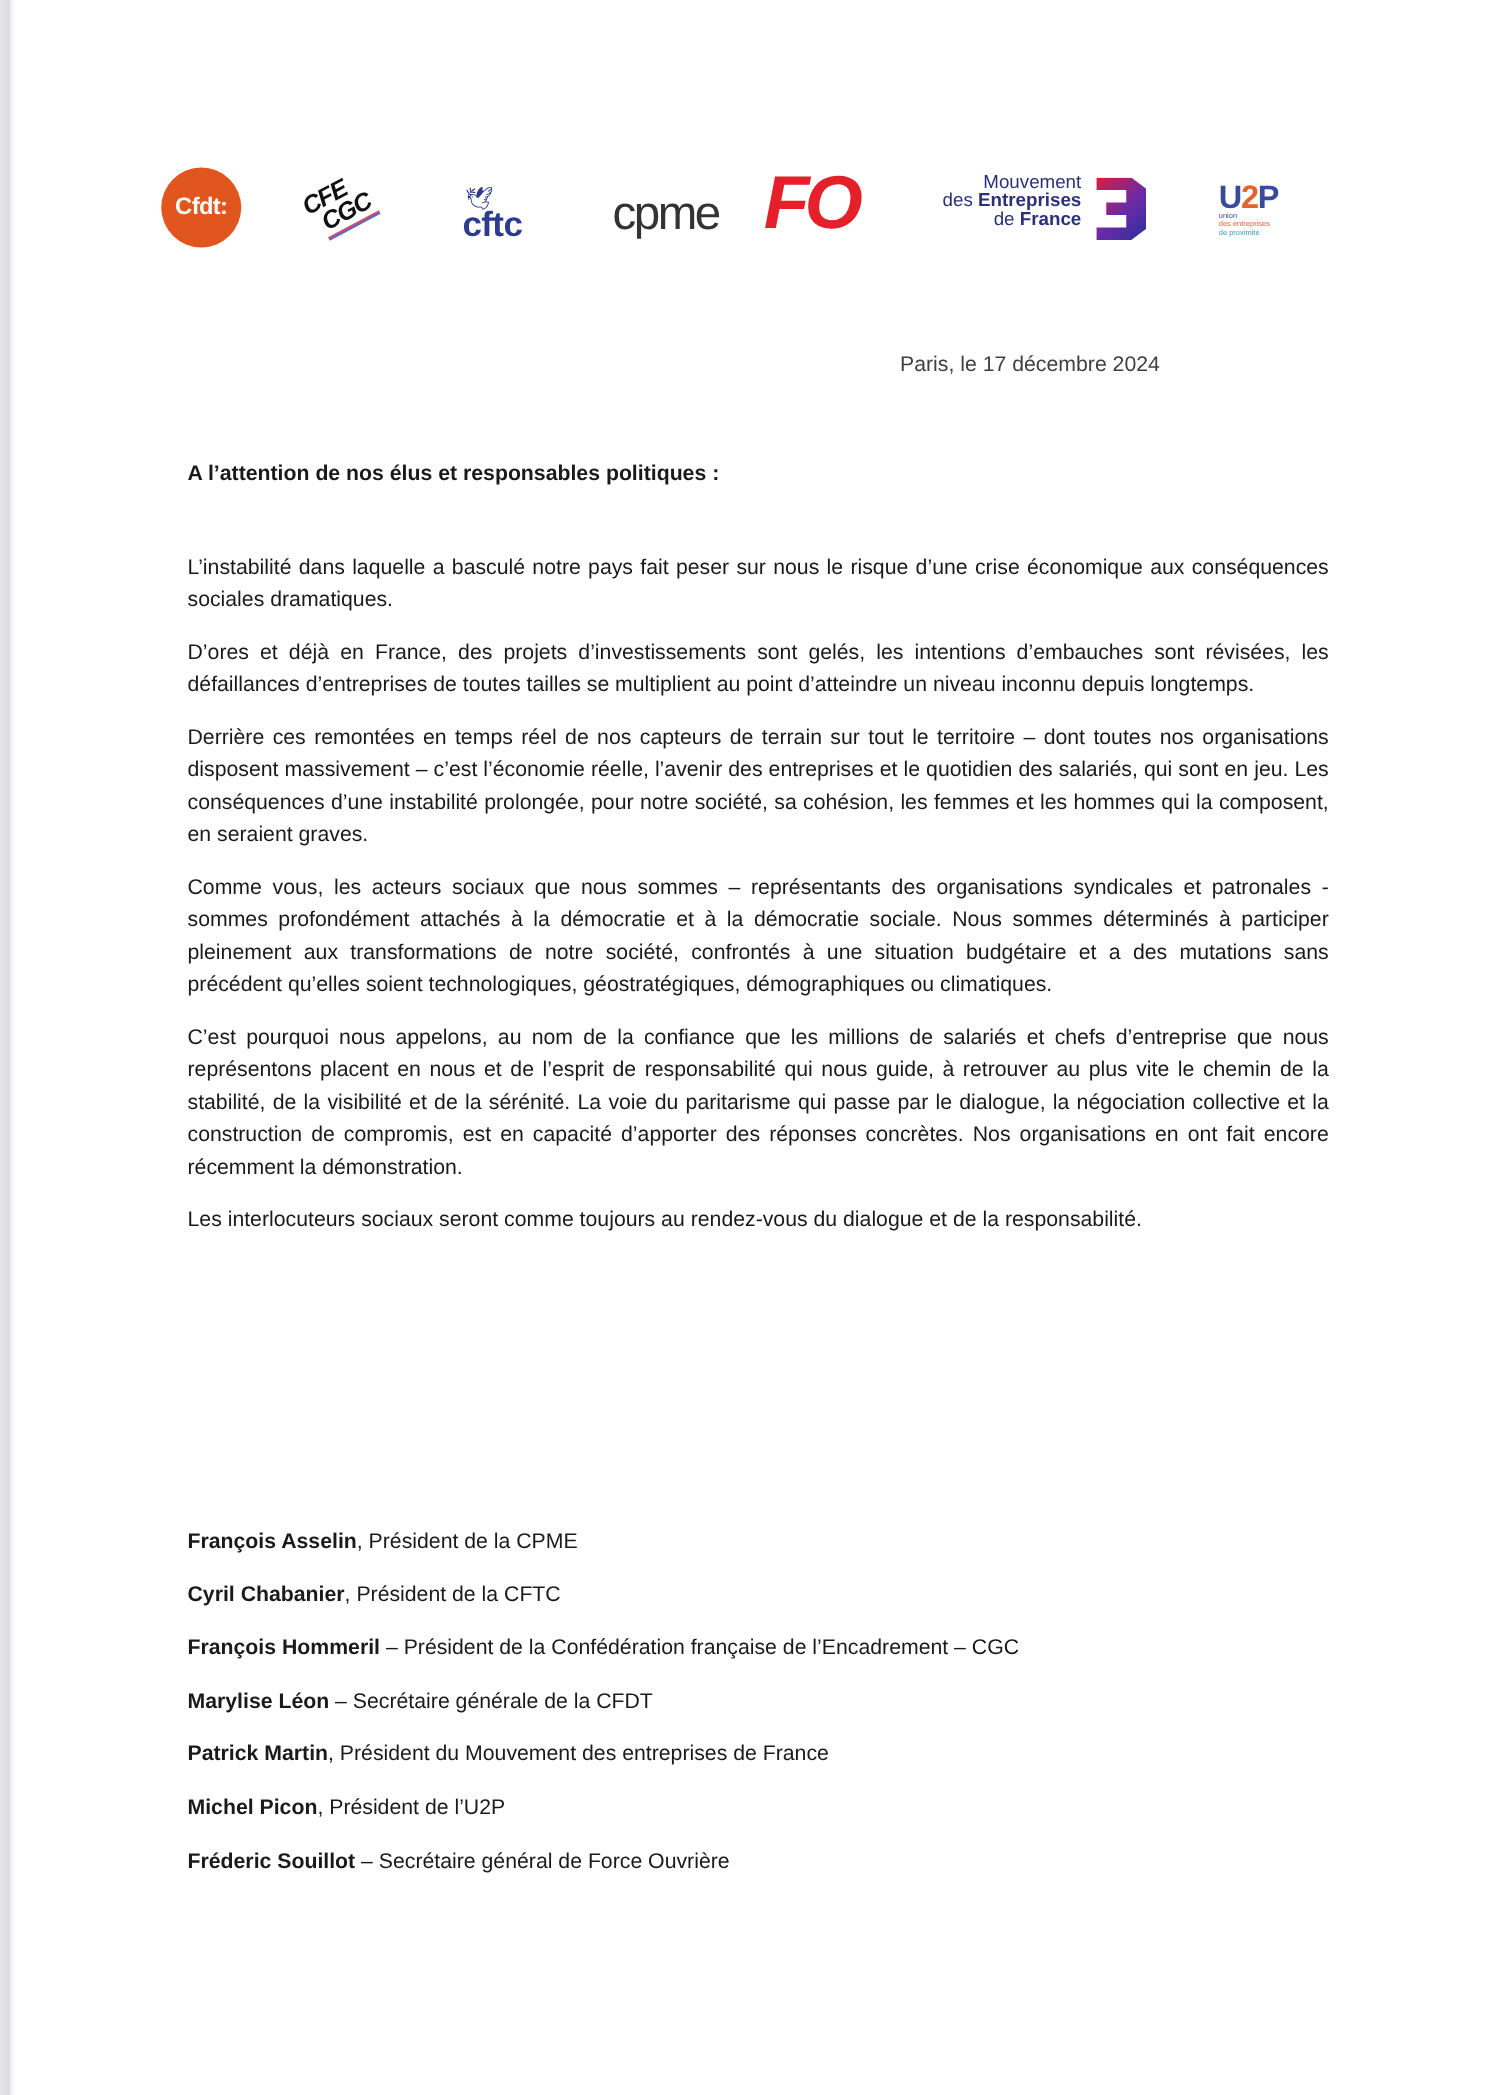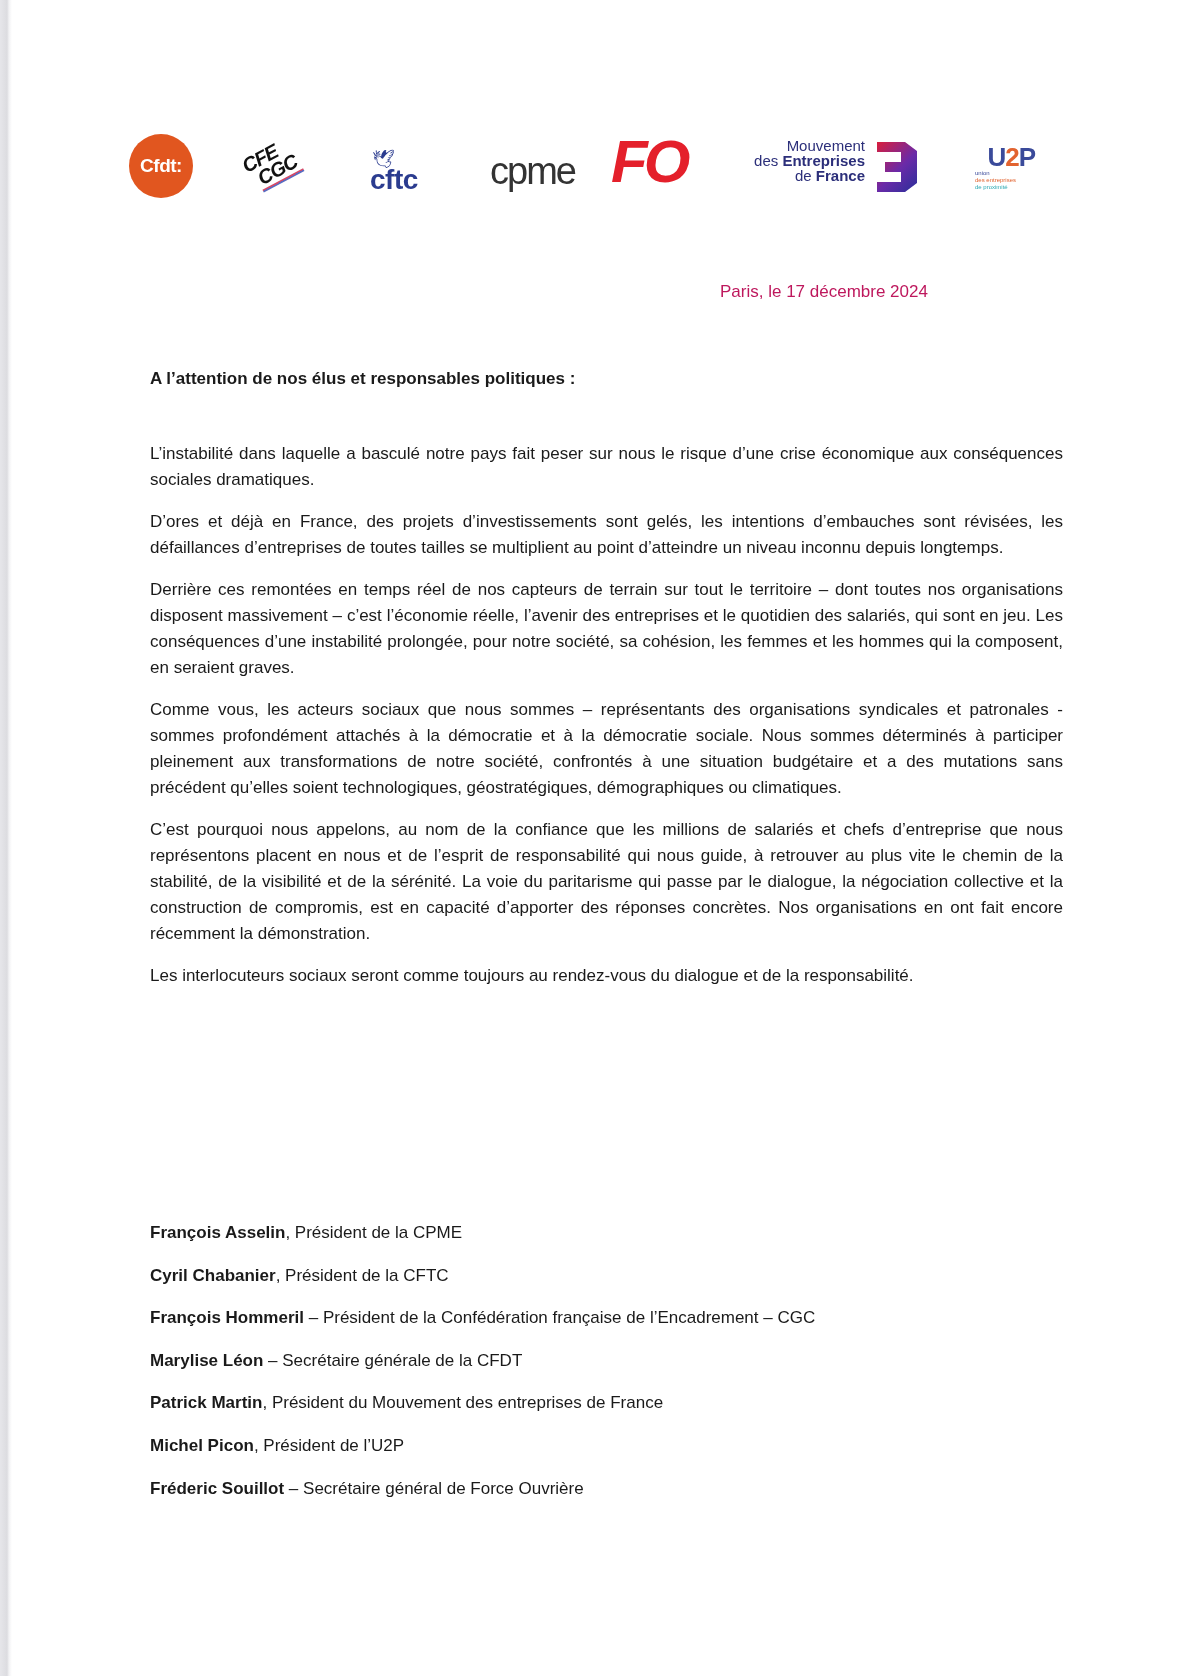--- a/index.html
+++ b/index.html
@@ -43,27 +43,27 @@
       position: absolute; right: 52px; top: 0; text-align: right;
       font-size: 15px; line-height: 15px; color: #2c2f7a;
     }
     .medef .words b { font-weight: bold; }
     .medef .mark {
       position: absolute; right: 0; top: 4px; width: 40px; height: 50px;
       background: linear-gradient(135deg, #d91e3c 0, #6a2aa8 55%, #2a2f9a 100%);
       clip-path: polygon(0 0, 70% 0, 100% 18%, 100% 82%, 70% 100%, 0 100%, 0 80%, 60% 80%, 60% 60%, 20% 60%, 20% 40%, 60% 40%, 60% 20%, 0 20%);
     }
     .u2p { left: 975px; top: 24px; width: 60px; height: 56px; }
-    .u2p .big { font-size: 26px; font-weight: bold; line-height: 26px; letter-spacing: -1px; text-align: right; }
+    .u2p .big { font-size: 26px; font-weight: bold; line-height: 26px; letter-spacing: -1px; }
     .u2p .big .u { color: #3a4a9a; } .u2p .big .two { color: #e2632f; } .u2p .big .p { color: #3a4a9a; }
     .u2p .small { font-size: 6px; line-height: 7px; }
     .u2p .s1 { color: #3a4a9a; } .u2p .s2 { color: #e2632f; } .u2p .s3 { color: #2aa8b3; }
 
     .date {
-      position: absolute; top: 282px; left: 720px; font-size: 17px; color: #be185d;
+      position: absolute; top: 282px; left: 720px; font-size: 17px; color: #404040;
     }
     .salutation {
       position: absolute; top: 369px; left: 150px; font-size: 17px; font-weight: bold;
     }
     .body {
       position: absolute; top: 441px; left: 150px; width: 913px;
       font-size: 17px; line-height: 26px; text-align: justify;
     }
     .body p { margin: 0 0 16px 0; }
     .signatures { position: absolute; top: 1222px; left: 150px; font-size: 17px; }

